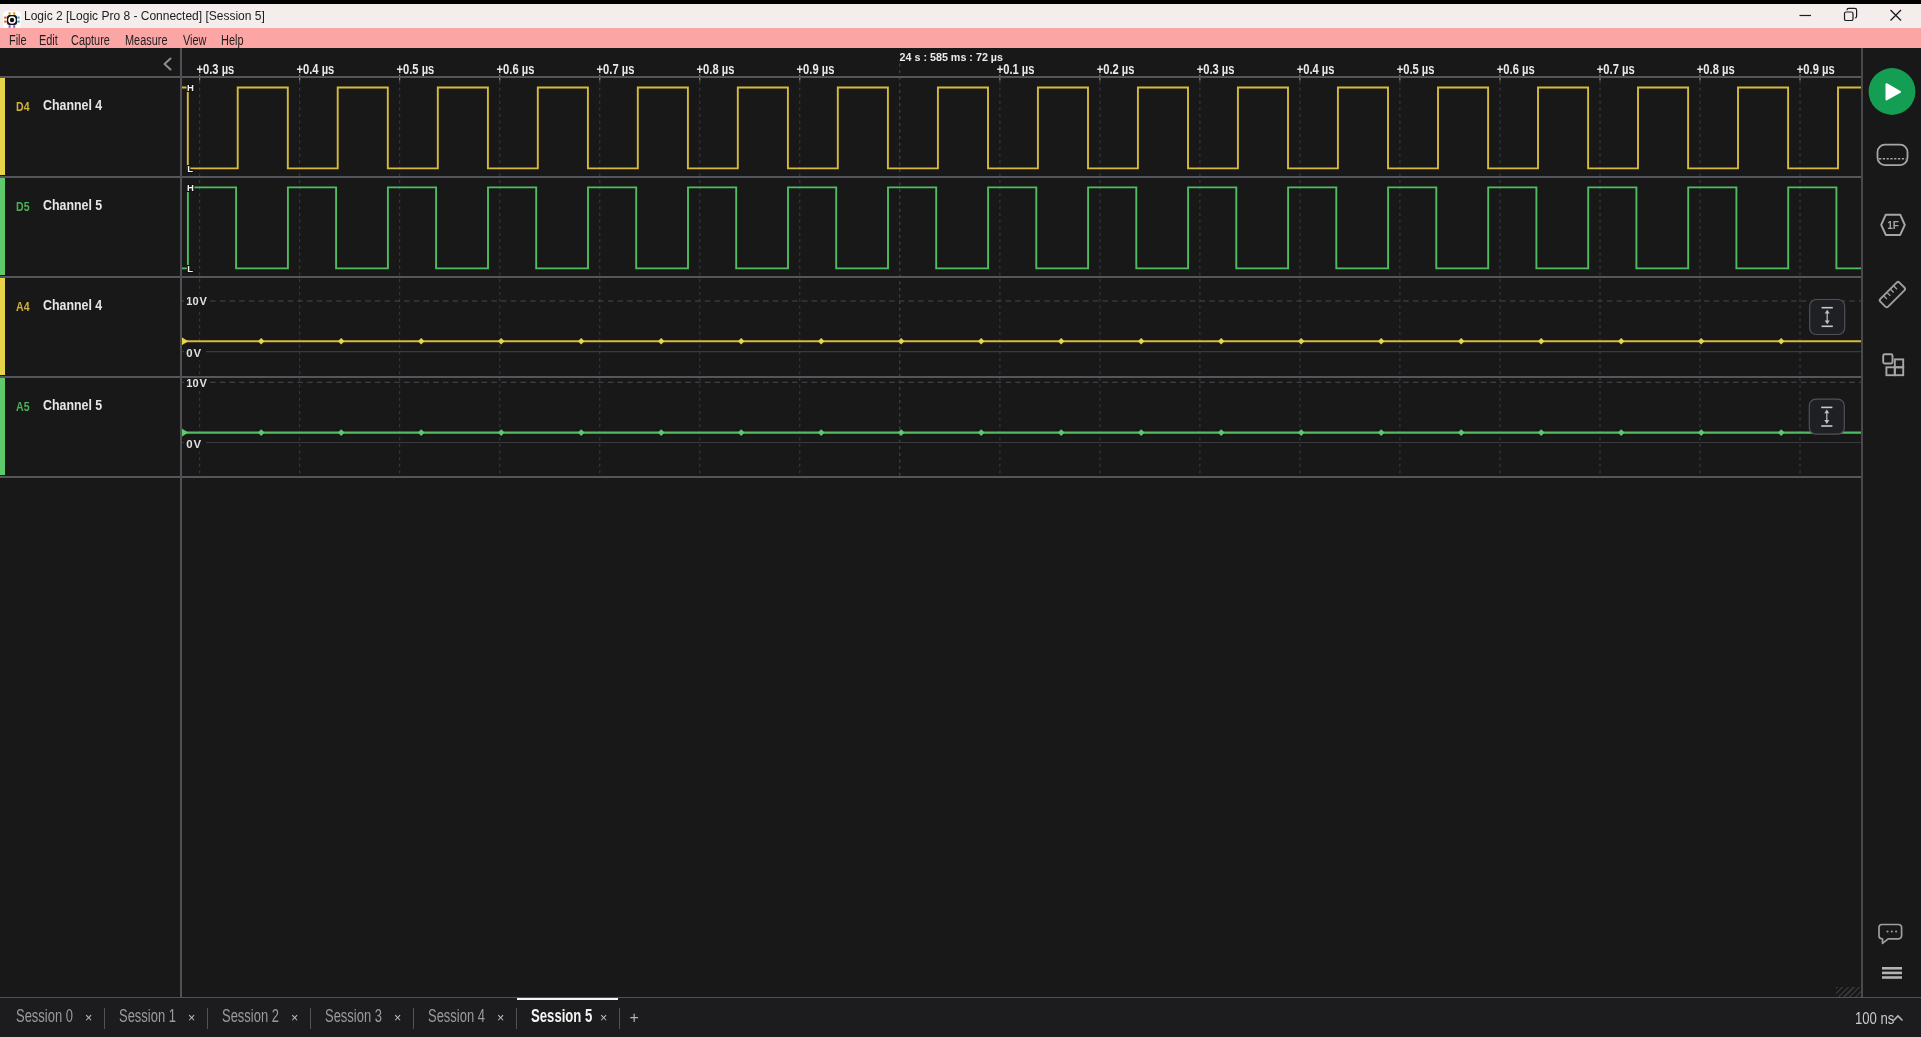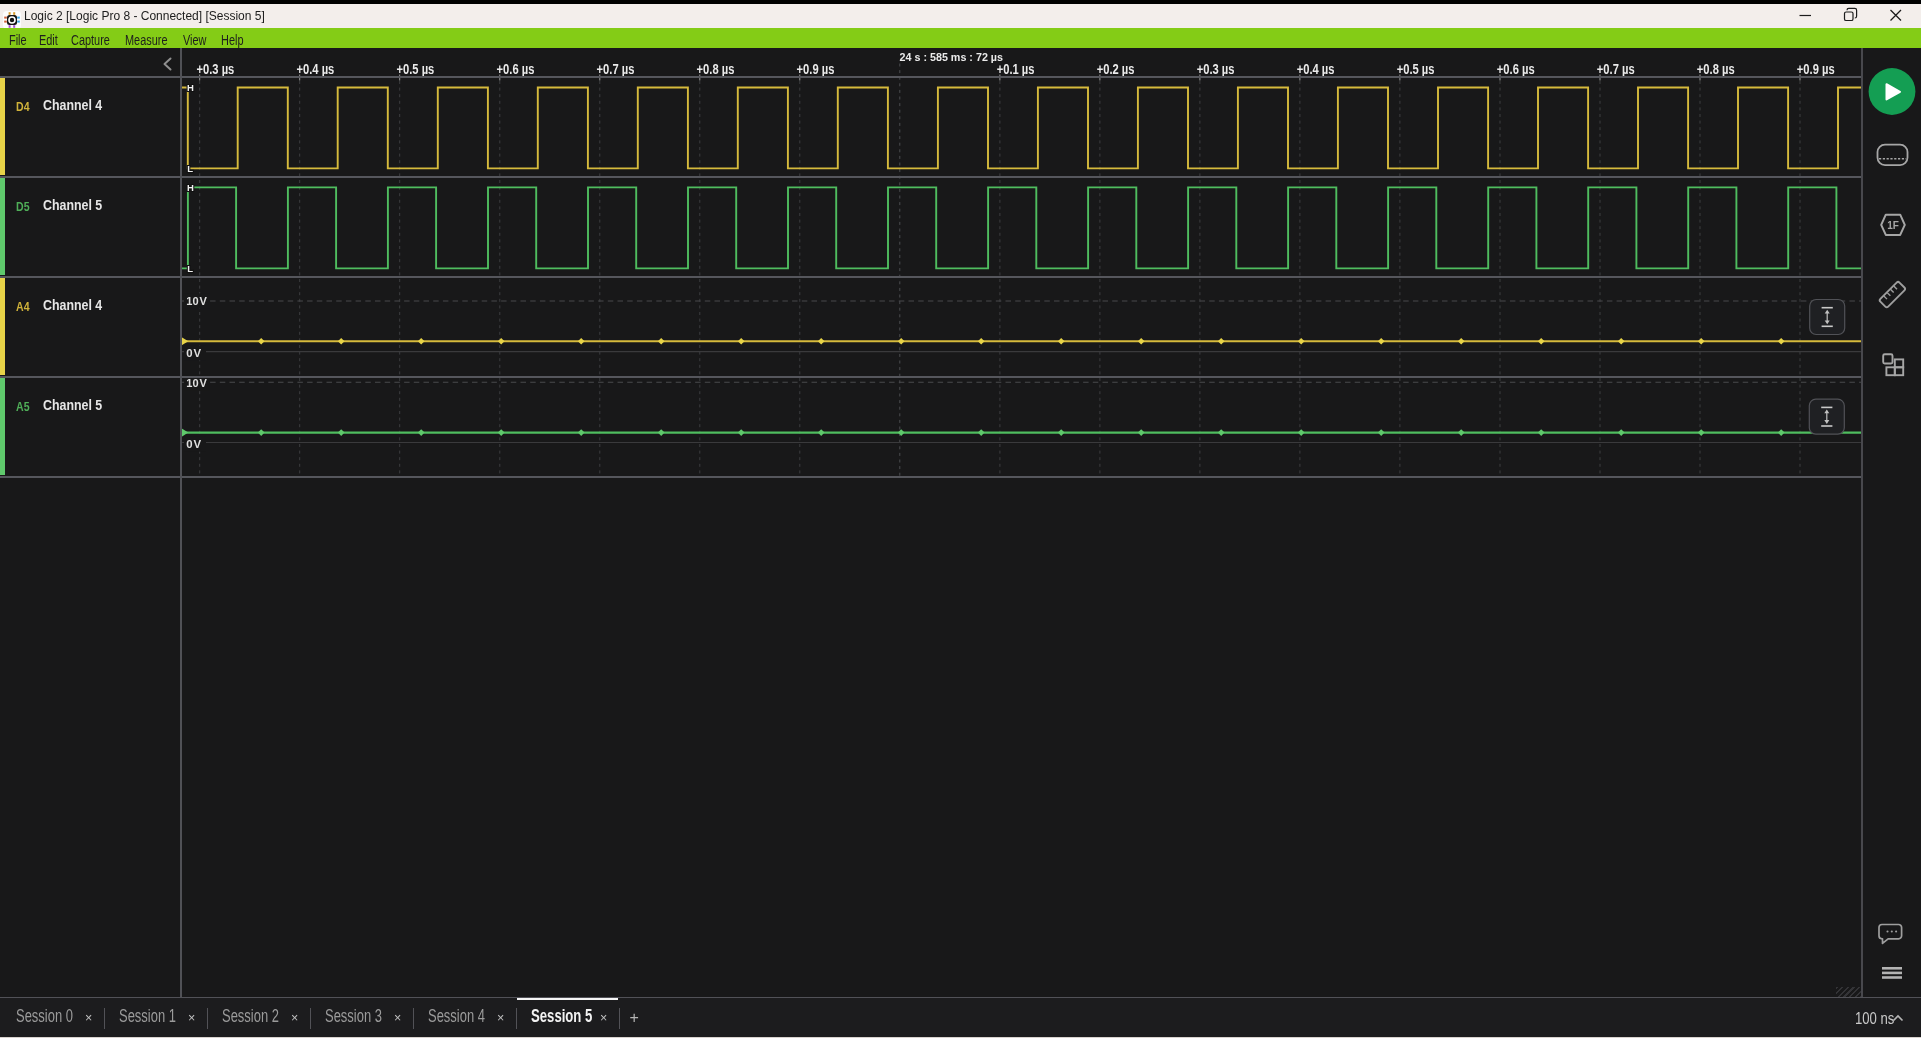--- a/index.html
+++ b/index.html
@@ -27,21 +27,21 @@
     </svg>
     <div class="abs" style="left:24px;top:5px;font-size:12px;color:#1c1c1c">Logic 2 [Logic Pro 8 - Connected] [Session 5]</div>
     <svg class="abs" style="left:1780px;top:0" width="141" height="24" viewBox="0 0 141 24">
       <line x1="19.5" y1="11.5" x2="31" y2="11.5" stroke="#1c1c1c" stroke-width="1.2"></line>
       <rect x="64.5" y="8" width="8.5" height="8.5" rx="1.6" fill="none" stroke="#1c1c1c" stroke-width="1.2"></rect>
       <path d="M67 6.2 a1.8 1.8 0 0 1 1.8-1.8 h6 a1.8 1.8 0 0 1 1.8 1.8 v6 a1.8 1.8 0 0 1 -1.8 1.8" fill="none" stroke="#1c1c1c" stroke-width="1.2"></path>
       <path d="M110.5 6 L121 16.5 M121 6 L110.5 16.5" stroke="#1c1c1c" stroke-width="1.3"></path>
     </svg>
   </div>
 
-  <div class="abs" style="left:0;top:28px;width:1921px;height:20px;background:#84cc16">
+  <div class="abs" style="left:0;top:28px;width:1921px;height:20px;background:#fca5a5">
       <div style="position:absolute;left:8.6px;top:3.5px;font-size:14px;color:#1e1e1e;transform:scaleX(0.78);transform-origin:left top">File</div>
       <div style="position:absolute;left:38.5px;top:3.5px;font-size:14px;color:#1e1e1e;transform:scaleX(0.78);transform-origin:left top">Edit</div>
       <div style="position:absolute;left:70.5px;top:3.5px;font-size:14px;color:#1e1e1e;transform:scaleX(0.78);transform-origin:left top">Capture</div>
       <div style="position:absolute;left:124.5px;top:3.5px;font-size:14px;color:#1e1e1e;transform:scaleX(0.78);transform-origin:left top">Measure</div>
       <div style="position:absolute;left:182.5px;top:3.5px;font-size:14px;color:#1e1e1e;transform:scaleX(0.78);transform-origin:left top">View</div>
       <div style="position:absolute;left:220.5px;top:3.5px;font-size:14px;color:#1e1e1e;transform:scaleX(0.78);transform-origin:left top">Help</div>
     </div>
 
   <div class="abs" style="left:0;top:48px;width:1921px;height:949px;background:#181819"></div>
 

